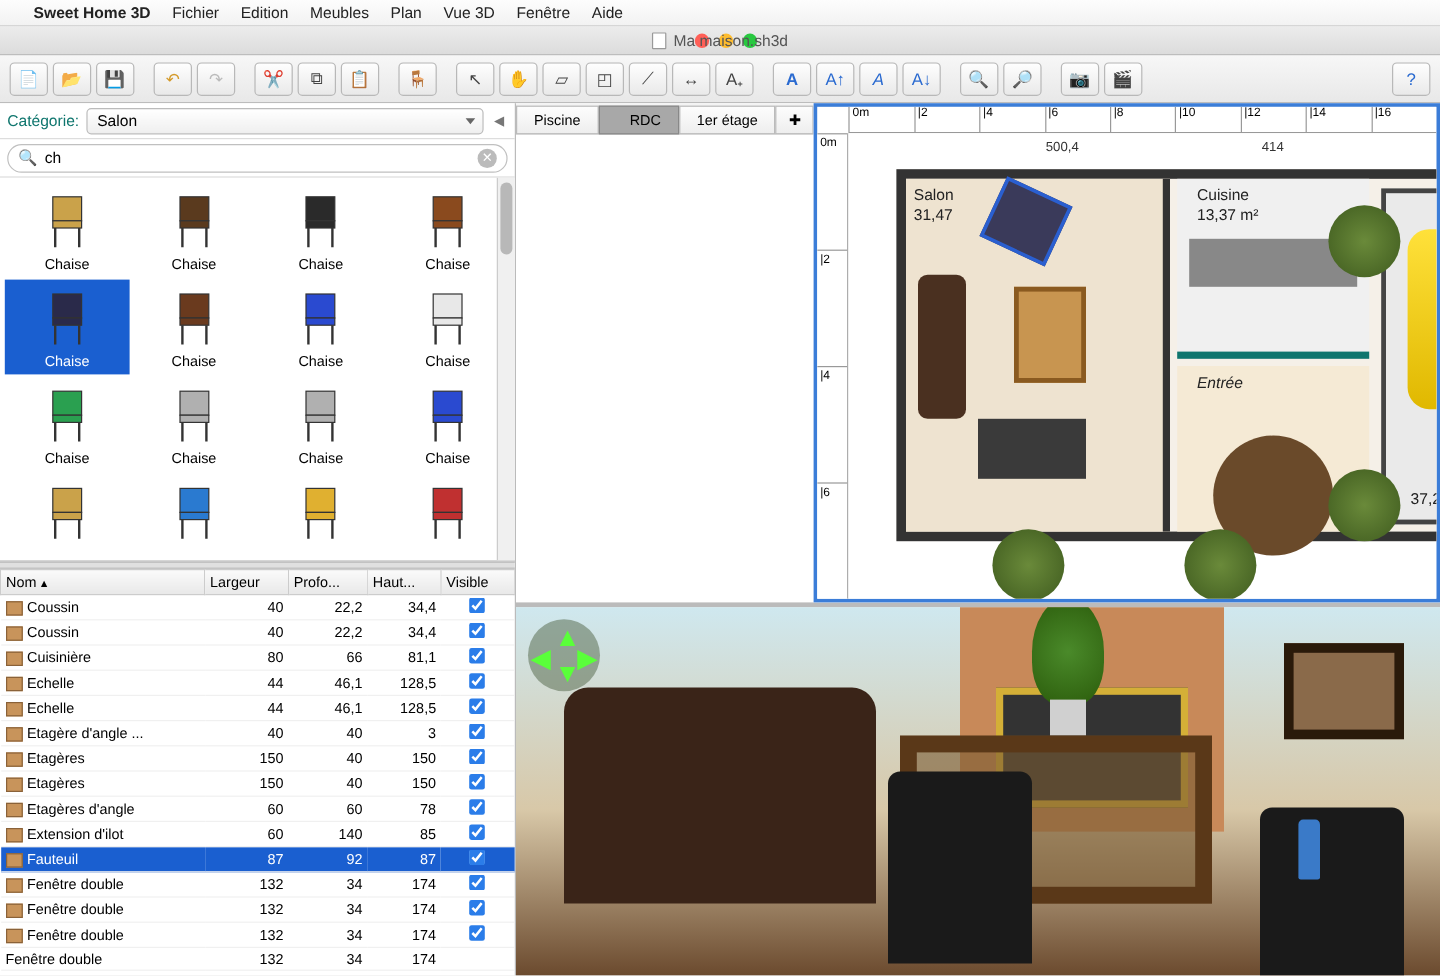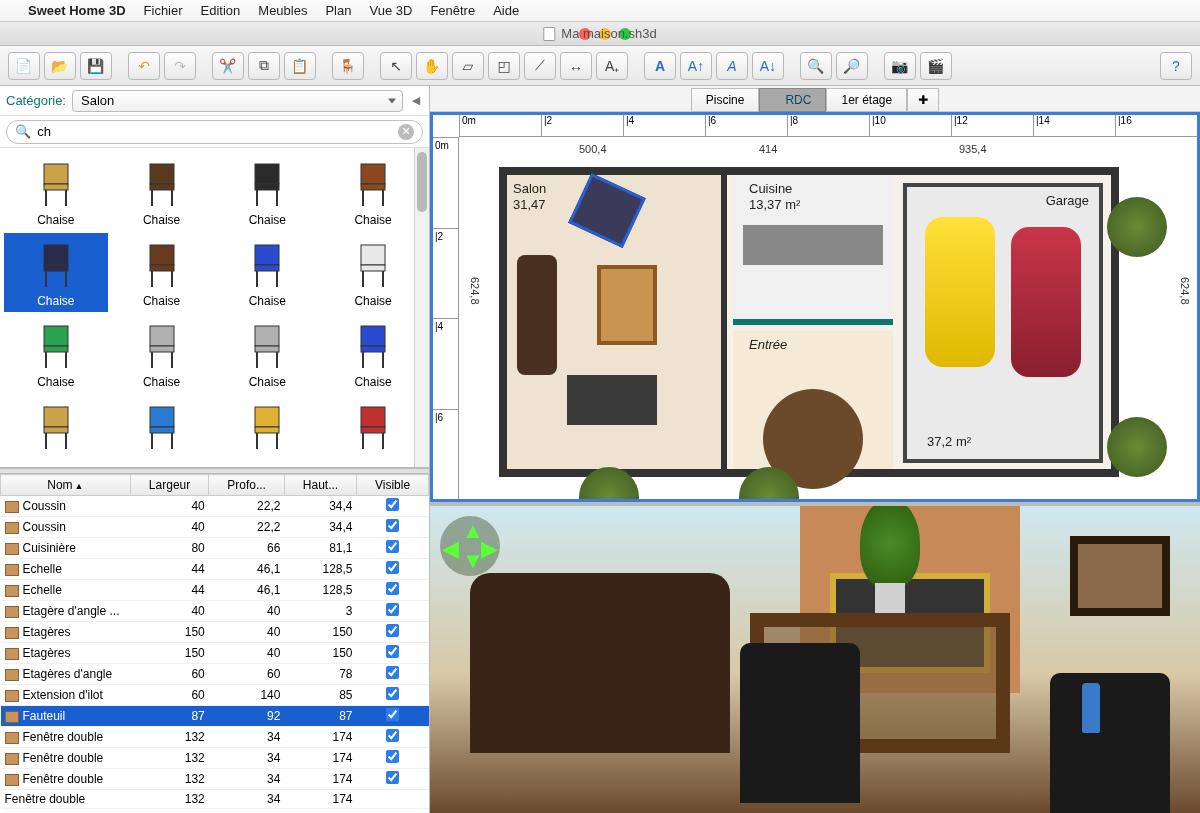--- a/index.html
+++ b/index.html
@@ -47,42 +47,42 @@
 .catalog-grid{display:grid;grid-template-columns:repeat(4,1fr);gap:2px;}
 .cat-item{display:flex;flex-direction:column;align-items:center;padding:4px 2px;cursor:pointer;}
 .cat-item.selected{background:#1a5fd0;color:#fff;}
 .cat-item .thumb{width:60px;height:55px;display:flex;align-items:center;justify-content:center;}
 .cat-item .label{font-size:12px;margin-top:2px;}
 .chair-svg{width:40px;height:48px;}
 
 
 .furntable{flex:1;overflow:auto;font-size:12px;}
 .furntable table{width:100%;border-collapse:collapse;}
-.furntable th{background:linear-gradient(#fafafa,#e8e8e8);border:1px solid #ccc;padding:3px 16px;text-align:center;font-weight:400;position:sticky;top:0;}
+.furntable th{background:linear-gradient(#fafafa,#e8e8e8);border:1px solid #ccc;padding:3px 4px;text-align:left;font-weight:400;position:sticky;top:0;}
 .furntable td{padding:2px 4px;border-bottom:1px solid #f0f0f0;white-space:nowrap;}
 .furntable tr.selected td{background:#1a5fd0;color:#fff;}
 .furntable td.num{text-align:right;}
 .furntable .fi{display:inline-block;width:14px;height:12px;background:#c8945b;margin-right:4px;vertical-align:middle;border:1px solid #8a6239;}
 .chk{width:13px;height:13px;accent-color:#2b7de9;}
 
 
-.plan-area{flex:0 0 420px;background:#fff;border-bottom:4px solid #bbb;display:flex;flex-direction:column;}
+.plan-area{flex:0 0 420px;background:#fff;border-bottom:4px solid #bbb;display:flex;flex-direction:row;}
 .plan-tabs{height:26px;display:flex;justify-content:center;align-items:flex-end;background:#f3f3f3;border-bottom:1px solid #ccc;}
 .plan-tab{padding:4px 14px;border:1px solid #bbb;background:linear-gradient(#fdfdfd,#eee);font-size:12px;cursor:pointer;margin-bottom:-1px;}
-.plan-tab.active{background:#a8a8a8;color:#0c4a6e;border-color:#888;padding-left:25px;}
+.plan-tab.active{background:#a8a8a8;color:#000000;border-color:#888;padding-left:25px;}
 .plan-tab.add{padding:4px 10px;}
 .plan-canvas{flex:1;position:relative;overflow:hidden;background:#fff;border:3px solid #3b7dd8;}
 .ruler-h{position:absolute;top:0;left:26px;right:0;height:22px;background:#fff;border-bottom:1px solid #999;display:flex;font-size:10px;}
 .ruler-h div{flex:1;border-left:1px solid #999;padding-left:2px;}
 .ruler-v{position:absolute;top:22px;left:0;width:26px;bottom:0;background:#fff;border-right:1px solid #999;display:flex;flex-direction:column;font-size:10px;}
 .ruler-v div{flex:1;border-top:1px solid #999;padding:2px;}
 .floorplan{position:absolute;top:22px;left:26px;right:0;bottom:0;background:#fff;}
 .house{position:absolute;top:30px;left:40px;width:620px;height:310px;border:8px solid #333;background:#f5f0e8;}
 .room-label{position:absolute;font-size:13px;color:#222;}
-.dim-label{position:absolute;font-size:11px;color:#333;}
+.dim-label{position:absolute;font-size:11px;color:#333;margin-left:44px;}
 .garage{position:absolute;right:8px;top:8px;width:200px;height:280px;background:#eaeaea;border:4px solid #444;}
 .car{position:absolute;width:70px;height:150px;border-radius:18px;}
 .car.yellow{background:linear-gradient(#ffe13a,#e0b800);left:18px;top:30px;}
 .car.red{background:linear-gradient(#c93548,#8a1f2e);right:18px;top:40px;}
 .tree{position:absolute;width:60px;height:60px;border-radius:50%;background:radial-gradient(circle,#6a8a3a,#3e5a1e);}
 
 
 .view3d{flex:1;background:linear-gradient(#cfe8ef 0%,#d8c8a8 55%,#6b4a2e 100%);position:relative;overflow:hidden;}
 .nav-compass{position:absolute;top:10px;left:10px;width:60px;height:60px;border-radius:50%;background:rgba(80,100,70,0.5);display:flex;align-items:center;justify-content:center;}
 .nav-compass .arrows{color:#5aff3a;font-size:22px;position:relative;width:100%;height:100%;}

